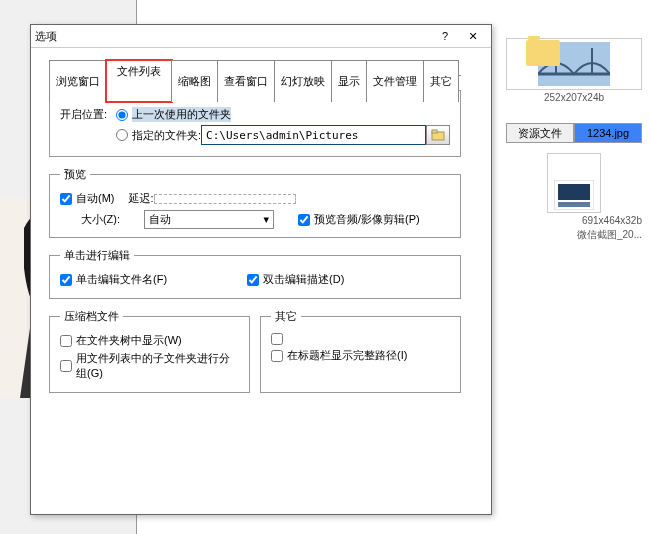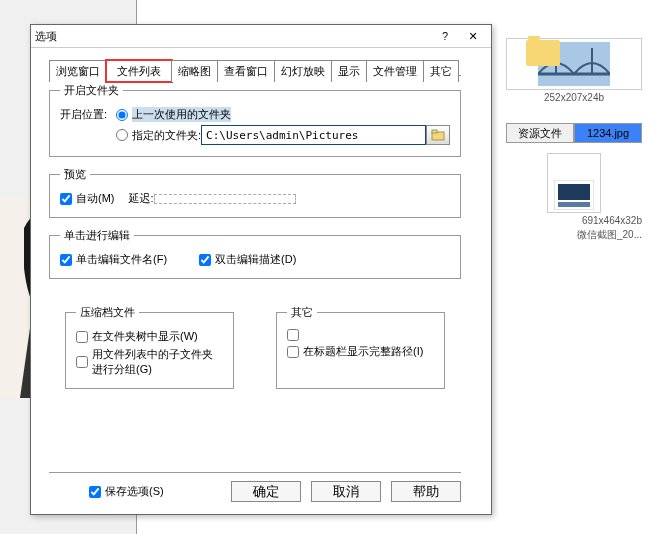--- a/index.html
+++ b/index.html
@@ -4,33 +4,33 @@
 <style>
 html,body{margin:0;padding:0;width:650px;height:534px;font:11px "Microsoft YaHei","SimSun",sans-serif;background:#fff;color:#000;overflow:hidden}
 .bg-panel{position:absolute;left:0;top:0;width:136px;height:534px;background:#f0f0f0;border-right:1px solid #999}
 .bg-photo{position:absolute;left:0;top:198px;width:38px;height:200px;overflow:hidden}
 .bg-photo svg{display:block}
 .dialog{position:absolute;left:30px;top:24px;width:460px;height:489px;background:#fff;border:1px solid #666;box-shadow:2px 2px 6px rgba(0,0,0,.25)}
 .titlebar{height:22px;display:flex;align-items:center;padding:0 4px;border-bottom:1px solid #ccc}
 .titlebar .title{flex:1}
 .titlebar .btn{width:28px;text-align:center;line-height:22px}
 .tabs{display:flex;margin:12px 0 0 18px}
-.tab{border:1px solid #888;border-bottom:none;background:#fff;padding:3px 6px;margin-right:-1px;position:relative;z-index:2}
+.tab{border:1px solid #888;border-bottom:none;background:#fff;padding:13px 6px;margin-right:-1px;position:relative;z-index:2}
 .tab.hl{outline:2px solid #e33;outline-offset:-1px;padding:3px 10px}
 .tabline{position:absolute;left:18px;right:30px;top:50px;border-top:1px solid #888;z-index:1}
 .content{position:absolute;left:18px;right:30px;top:52px;bottom:42px}
 fieldset{border:1px solid #999;margin:6px 0 10px 0;padding:6px 10px 8px 10px}
 legend{padding:0 4px}
 .row{display:flex;align-items:center;margin:3px 0;gap:0}
 .pathbox{border:1px solid #0c4a6e;background:#fff;height:16px;flex:1;padding:1px 4px;font:11px Consolas,monospace;display:flex;align-items:center}
 .selbox{border:1px solid #888;background:#fff;height:17px;min-width:120px;display:flex;align-items:center;padding:0 4px}
 .browse{width:22px;height:18px;border:1px solid #888;background:linear-gradient(#fff,#ddd);display:flex;align-items:center;justify-content:center}
 .previewrow{display:flex;gap:24px;margin-top:4px;align-items:center}
 .dual{display:flex;gap:10px}
-.dual fieldset{flex:1;margin:16px}
+.dual fieldset{flex:1;margin:0}
 .chk{display:flex;align-items:center;gap:4px}
 .chk input{width:12px;height:12px;margin:0}
 .radio{display:flex;align-items:center;gap:4px}
 .radio input{width:12px;height:12px;margin:0}
 .footer{position:absolute;left:18px;right:30px;bottom:12px;border-top:1px solid #999;padding-top:8px;display:flex;align-items:center}
 .footer .chk{margin-left:40px}
 .footer .spacer{flex:1}
 .footer button{width:70px;height:21px;border:1px solid #888;background:#f6f6f6;margin-left:10px;font:11px inherit}
 .side{position:absolute;right:8px;top:20px;width:136px}
 .thumb-wide{height:50px;border:1px solid #ccc;margin-top:18px;display:flex;align-items:center;justify-content:center;background:#fff}
@@ -143,25 +143,37 @@
       <legend>预览</legend>
       <div class="row">
         <label class="chk">
             <input type="checkbox" checked="" style="">
             <span>自动(M)</span>
           </label>
         <span style="width:14px"></span>
         <span>延迟:</span>
         <div class="slider-track"></div>
       </div>
+      <div class="previewrow">
+        <span style="width:60px;text-align:right">大小(Z):</span>
+        <div class="selbox">
+            <span>自动</span>
+            <span style="flex:1"></span>
+            <span>▾</span>
+          </div>
+        <label class="chk">
+            <input type="checkbox" checked="" style="">
+            <span>预览音频/影像剪辑(P)</span>
+          </label>
+      </div>
     </fieldset>
 
     <fieldset>
       <legend>单击进行编辑</legend>
-      <div class="row" style="gap:32px">
+      <div class="row" style="gap:80px">
         <label class="chk">
             <input type="checkbox" checked="" style="">
             <span>单击编辑文件名(F)</span>
           </label>
         <label class="chk">
             <input type="checkbox" checked="" style="">
             <span>双击编辑描述(D)</span>
           </label>
       </div>
     </fieldset>
@@ -192,23 +204,13 @@
         <div class="row">
             <label class="chk">
               <input type="checkbox" style="">
               <span>在标题栏显示完整路径(I)</span>
             </label>
           </div>
       </fieldset>
     </div>
   </div>
 
-  <div class="footer">
-    <label class="chk">
-        <input type="checkbox" checked="" style="">
-        <span>保存选项(S)</span>
-      </label>
-    <div class="spacer"></div>
-    <button>确定</button>
-    <button>取消</button>
-    <button>帮助</button>
-  </div>
 </div>
 
 </body></html>

